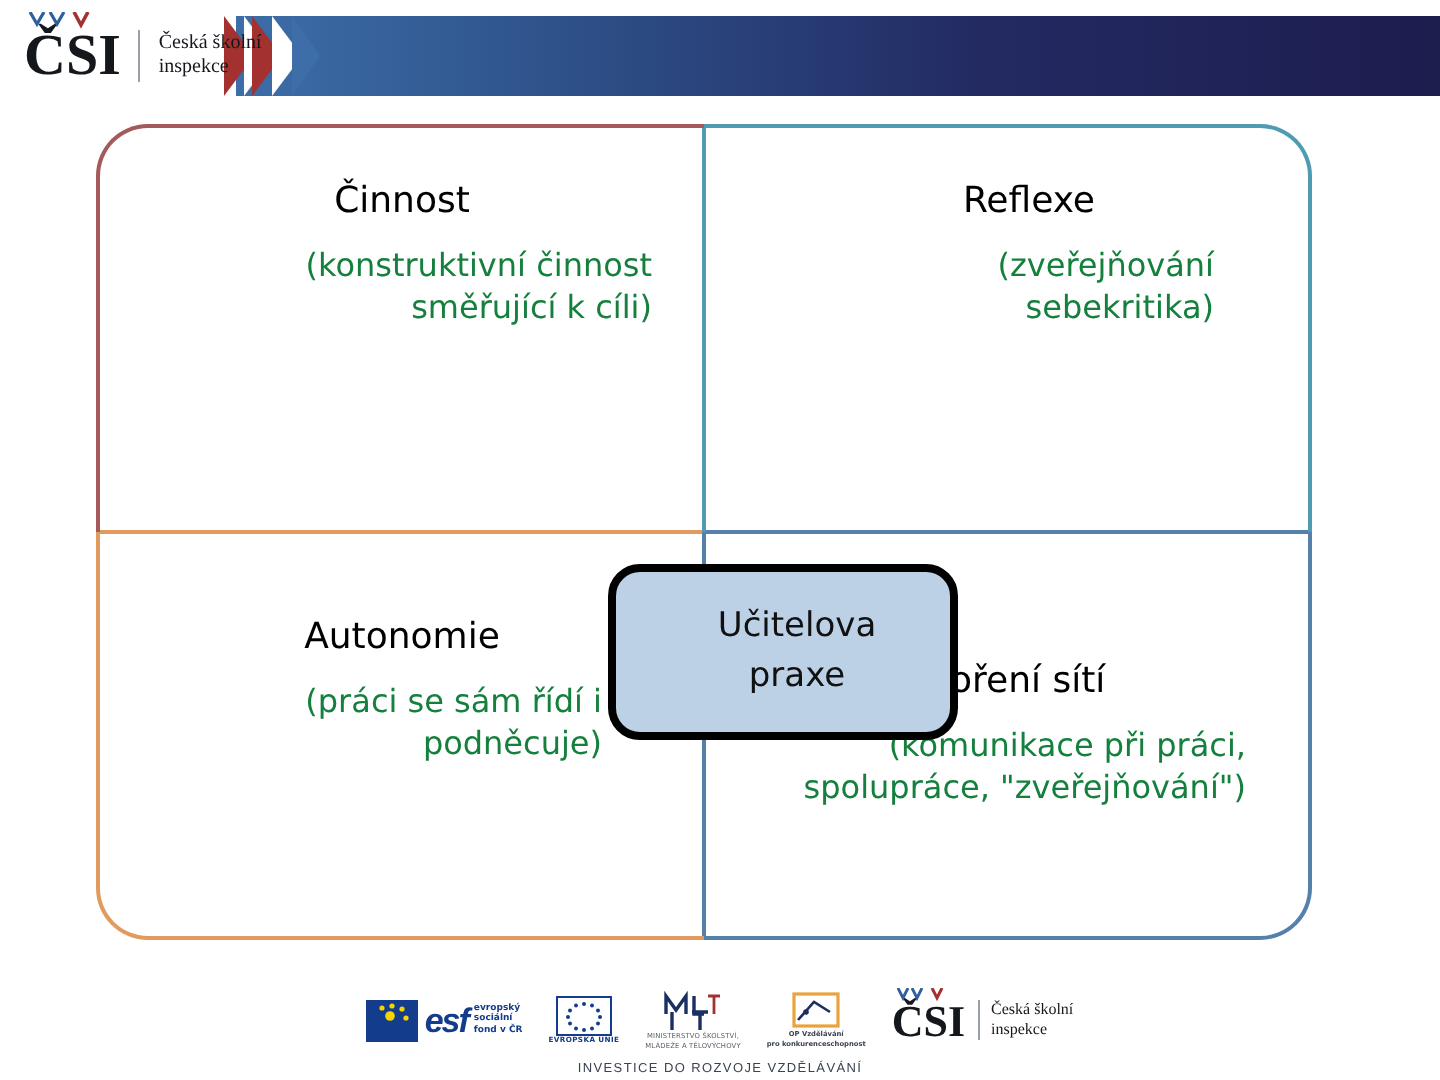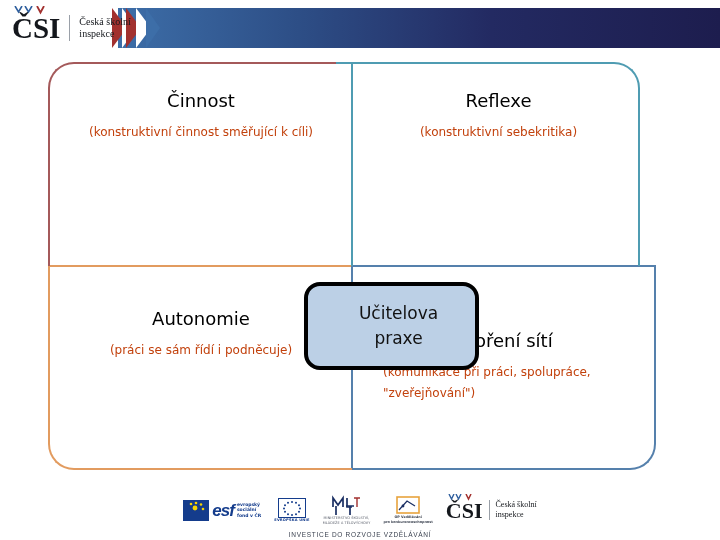--- a/index.html
+++ b/index.html
@@ -121,21 +121,21 @@
     justify-content: flex-start;
     padding-top: 26px;
   }
   #quad-top-left {
     left: 0; top: 0;
     border-left: 2px solid #a4595a;
     border-top: 2px solid #a4595a;
     border-top-left-radius: 26px;
   }
   #quad-top-right {
-    left: 288px; top: 0;
+    left: 304px; top: 0;
     border-right: 2px solid #4f9cb2;
     border-top: 2px solid #4f9cb2;
     border-top-right-radius: 26px;
     padding-left: 23px;
   }
   #quad-bottom-left {
     left: 0; top: 204px;
     border-left: 2px solid #e29b5f;
     border-bottom: 2px solid #e29b5f;
     border-bottom-left-radius: 26px;
@@ -176,24 +176,24 @@
   }
 
   .quad-title {
     font-size: 18px;
     color: #000000;
     line-height: 22px;
     text-align: center;
     margin-bottom: 10px;
   }
   .quad-desc {
-    font-size: 12px;
-    color: #c2410c;
+    font-size: 16px;
+    color: #15803d;
     line-height: 21px;
-    text-align: left;
+    text-align: right;
     max-width: 250px;
   }
 
   
   #center-box {
     position: absolute;
     left: 256px; top: 220px;
     width: 175px; height: 88px;
     background: #bcd0e6;
     border: 4px solid #000000;
@@ -346,21 +346,21 @@
   <div id="divider-vertical-top"></div>
   <div id="divider-vertical-bottom"></div>
 
   <div class="quad" id="quad-top-left">
     <div class="quad-title">Činnost</div>
     <div class="quad-desc">(konstruktivní činnost směřující k cíli)</div>
   </div>
 
   <div class="quad" id="quad-top-right">
     <div class="quad-title">Reflexe</div>
-    <div class="quad-desc" style="max-width:185px">(konstruktivní sebekritika)</div>
+    <div class="quad-desc" style="max-width:185px">(zveřejňování sebekritika)</div>
   </div>
 
   <div class="quad" id="quad-bottom-left">
     <div class="quad-title">Autonomie</div>
     <div class="quad-desc" style="max-width:200px">(práci se sám řídí i podněcuje)</div>
   </div>
 
   <div class="quad" id="quad-bottom-right">
     <div class="quad-title">Tvoření sítí</div>
     <div class="quad-desc" style="max-width:240px">(komunikace při práci, spolupráce, "zveřejňování")</div>

